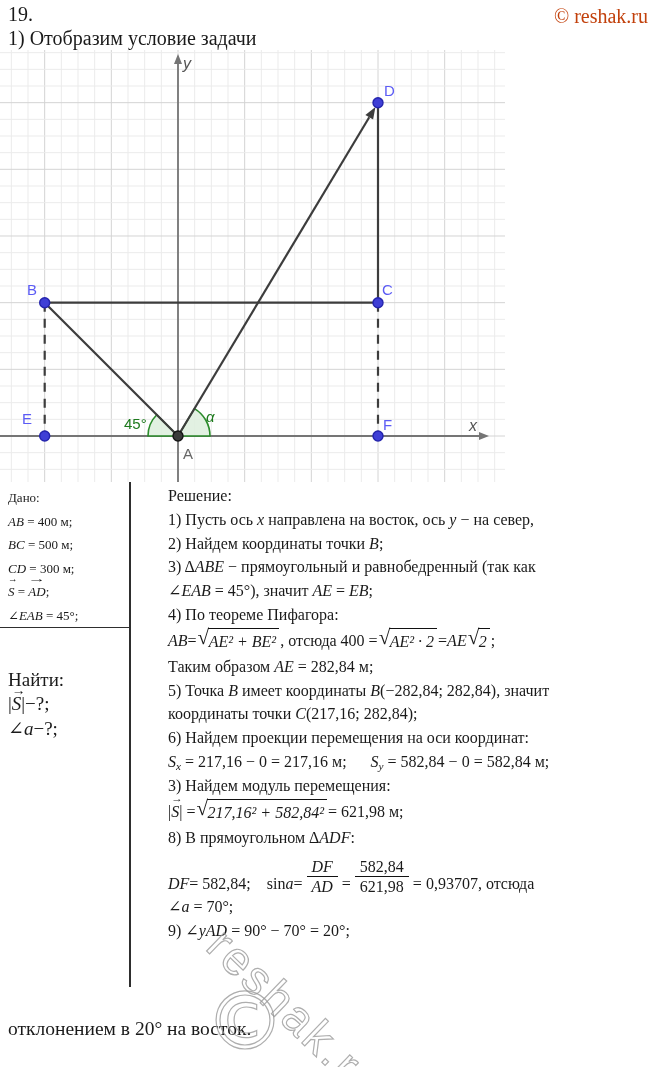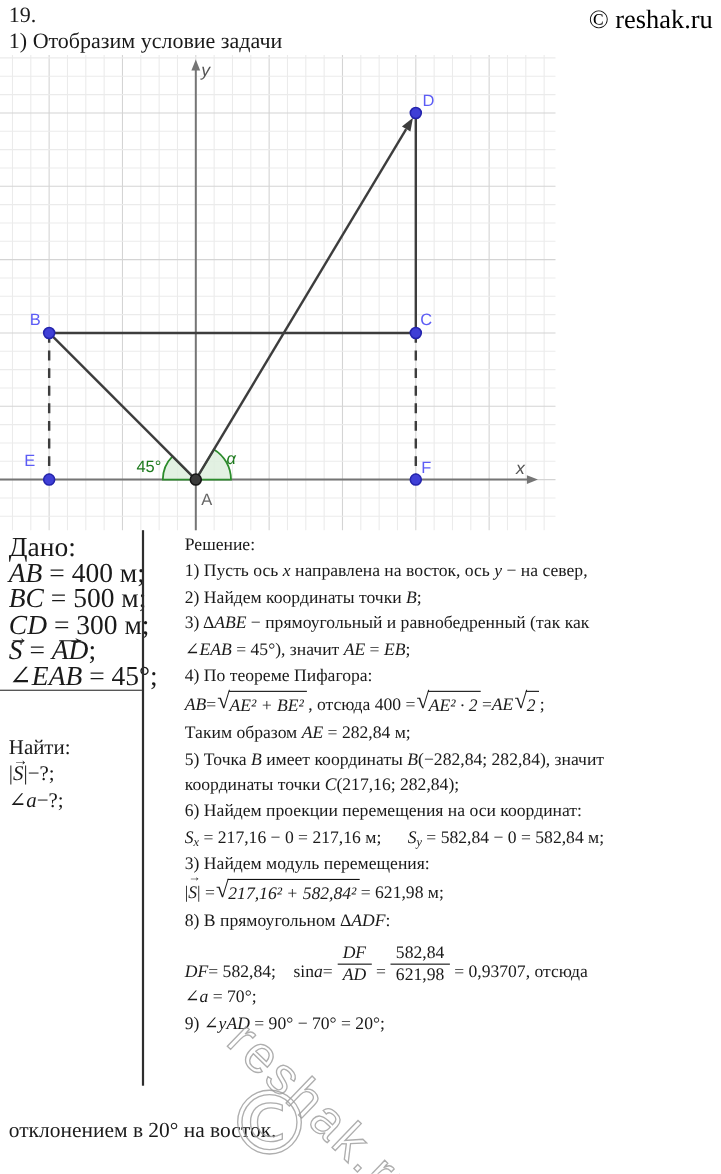--- a/index.html
+++ b/index.html
@@ -1,28 +1,28 @@
 <!DOCTYPE html>
 <html><head>
 <meta charset="utf-8">
 <style>
   html,body{margin:0;padding:0;width:655px;height:1067px;background:#ffffff;overflow:hidden;}
   body{font-family:"Liberation Serif","DejaVu Serif","DejaVu Sans",serif;color:#1a1a1a;position:relative;}
   .page{position:absolute;inset:0;}
 
   
   .hdr-num{position:absolute;left:8px;top:3px;font-size:20px;font-weight:normal;}
-  .hdr-credit{position:absolute;right:7px;top:5px;font-size:24px;color:#000000;}
+  .hdr-credit{position:absolute;right:7px;top:5px;font-size:20px;color:#c2410c;}
   .subtitle{position:absolute;left:8px;top:27px;font-size:20px;}
 
   
   svg.diagram{position:absolute;left:0;top:48px;width:508px;height:436px;}
 
   
-  .given-col{position:absolute;left:8px;top:486px;width:118px;font-size:25px;}
+  .given-col{position:absolute;left:8px;top:486px;width:118px;font-size:13px;}
   .given-col .row{height:23.6px;line-height:23.6px;white-space:nowrap;}
   .find-rule{position:absolute;left:0px;top:627px;width:129px;height:0;border-top:1.6px solid #2e2e2e;}
   .find-col{position:absolute;left:8px;top:668px;width:118px;font-size:19px;}
   .find-col .row{height:24.4px;line-height:24.4px;white-space:nowrap;}
   .col-divider{position:absolute;left:129px;top:482px;width:1.6px;height:505px;background:#2e2e2e;}
   .solution-col{position:absolute;left:137px;top:484px;width:518px;font-size:16px;margin-left:31px;}
   .solution-col .row{height:23.8px;line-height:23.8px;white-space:nowrap;}
   .solution-col .row.row-sqrt{height:28px;display:flex;align-items:center;overflow:visible;}
   .solution-col .row.row-frac{height:46px;display:flex;align-items:flex-end;overflow:visible;}
   .answer{position:absolute;left:8px;top:1014px;width:642px;font-size:19.5px;}

